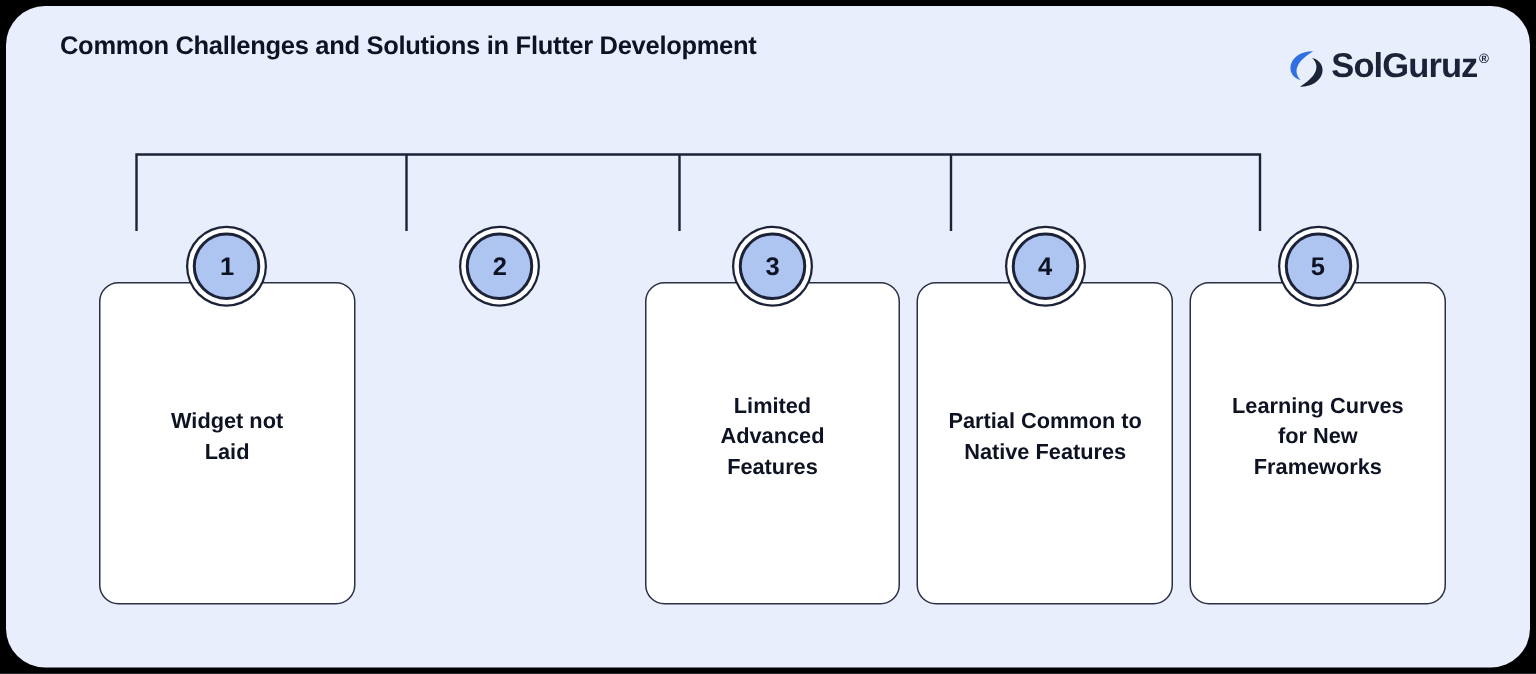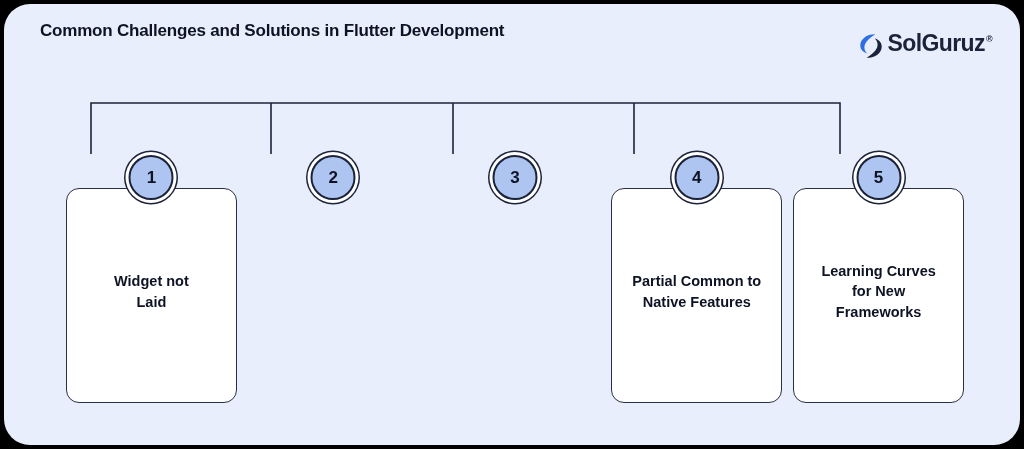--- a/index.html
+++ b/index.html
@@ -190,20 +190,25 @@
 Laid</div>
         </div>
       </div>
 
       <div class="card-wrap">
         <div class="badge">2</div>
       </div>
 
       <div class="card-wrap">
         <div class="badge">3</div>
+        <div class="card">
+          <div class="card-label">Limited
+Advanced
+Features</div>
+        </div>
       </div>
 
       <div class="card-wrap">
         <div class="badge">4</div>
         <div class="card">
           <div class="card-label">Partial Common to
 Native Features</div>
         </div>
       </div>
 

